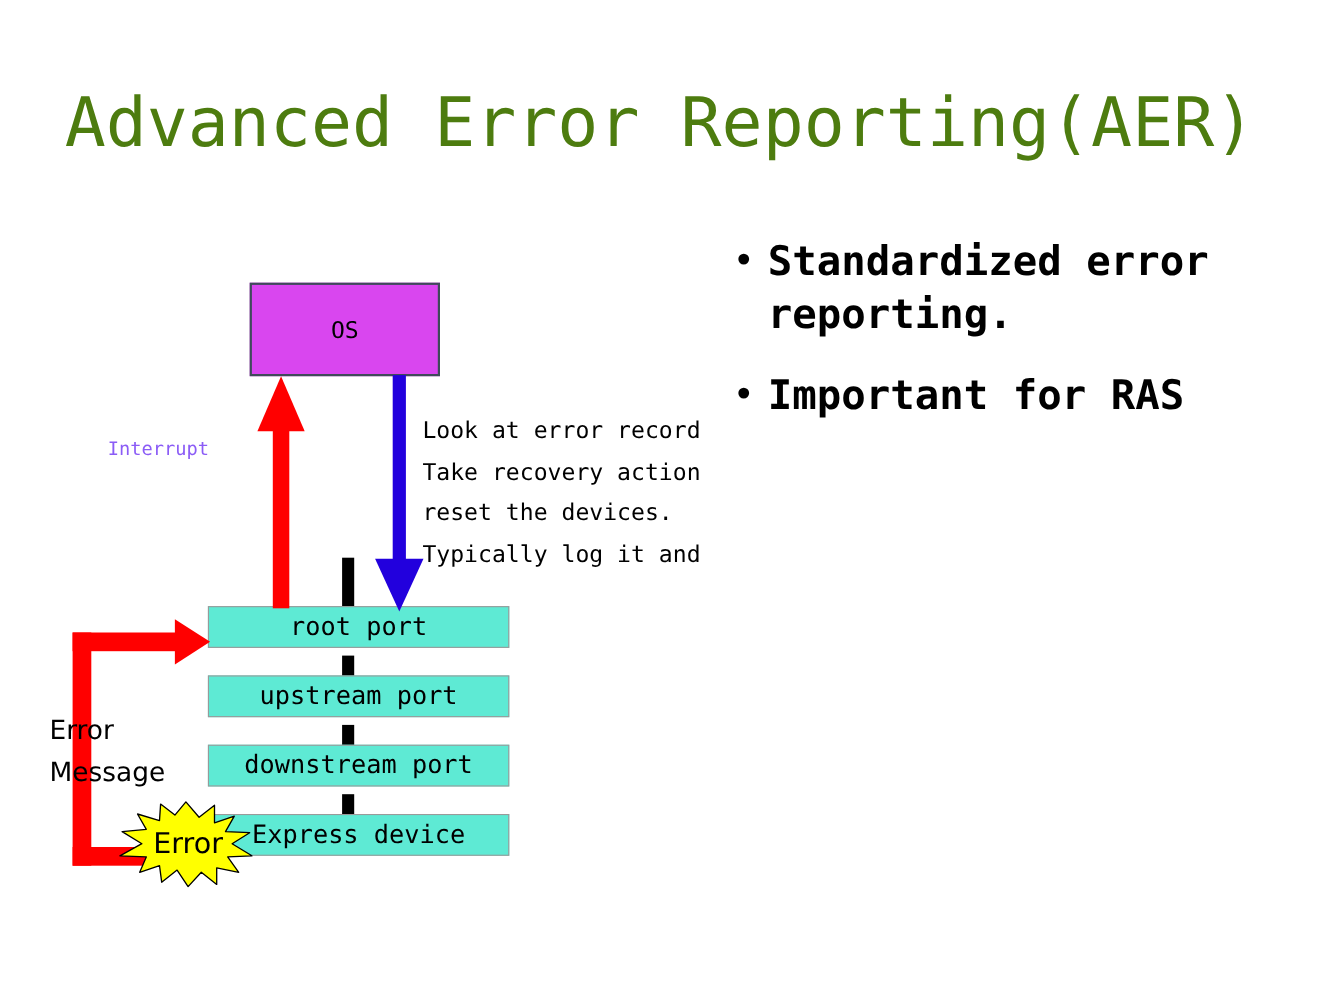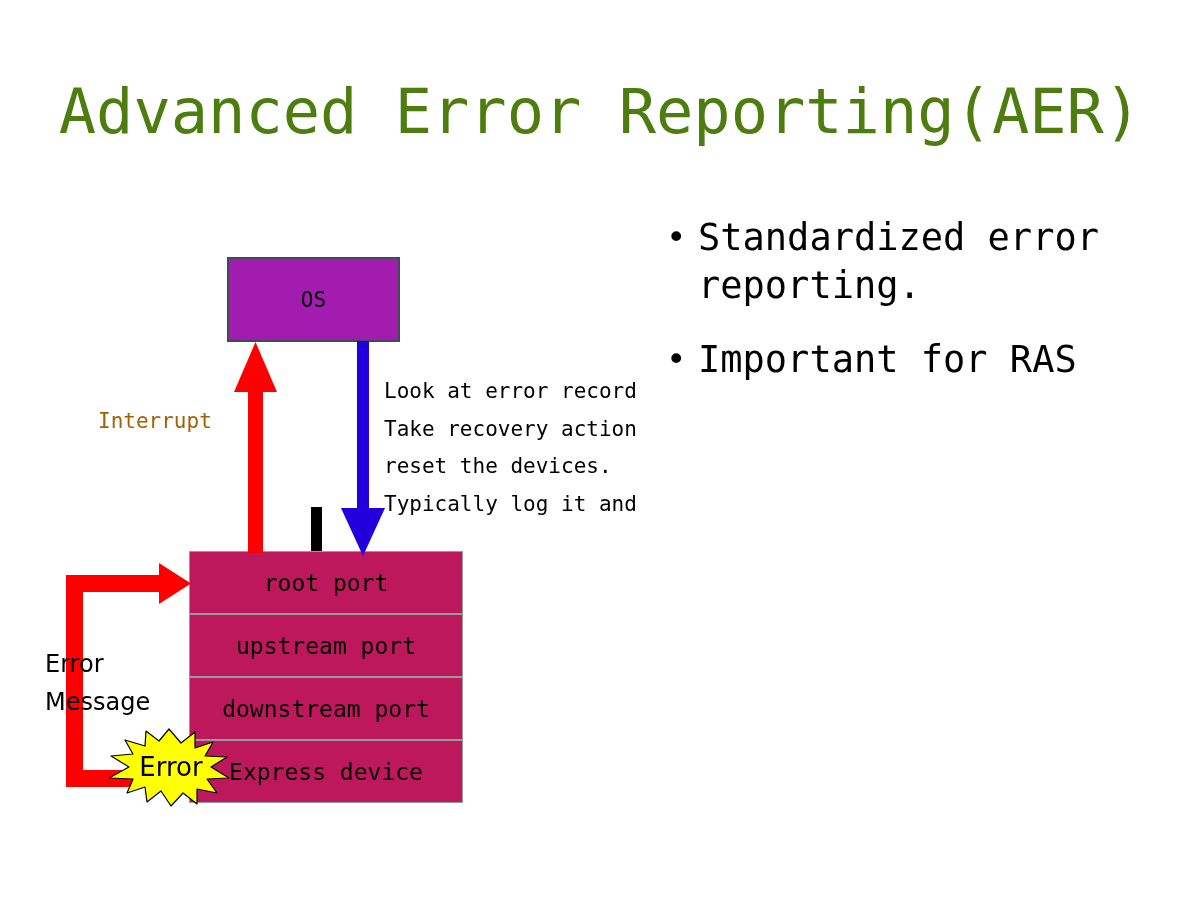--- a/index.html
+++ b/index.html
@@ -56,48 +56,49 @@
     width: 32px;
     flex: 0 0 32px;
     text-align: left;
     color: #000;
   }
   .bullet-text {
     font-family: "DejaVu Sans Mono", "Liberation Mono", monospace;
     font-size: 37px;
     line-height: 48px;
     color: #000;
+    font-weight: bold;
   }
 
   
   .box {
     position: absolute;
     box-sizing: border-box;
     display: flex;
     align-items: center;
     justify-content: center;
     font-family: "DejaVu Sans Mono", "Liberation Mono", monospace;
     color: #000;
   }
   #os-box {
     left: 227px;
     top: 257px;
     width: 173px;
     height: 85px;
-    background: #a21caf;
+    background: #d946ef;
     border: 2px solid #3f4a5a;
     font-size: 21px;
   }
   .port-box {
-    background: #be185d;
+    background: #5eead4;
     border: 1.5px solid #9a9a9a;
     font-size: 23px;
     left: 189px;
     width: 274px;
-    height: 63px;
+    height: 38px;
   }
   #root-port-box        { top: 551px; }
   #upstream-port-box    { top: 614px; }
   #downstream-port-box  { top: 677px; }
   #express-device-box   { top: 740px; }
 
   
   .link-bar {
     position: absolute;
     left: 311px;
@@ -124,25 +125,25 @@
     top: 373px;
     font-family: "DejaVu Sans Mono", "Liberation Mono", monospace;
     font-size: 21px;
     line-height: 37.5px;
     color: #000;
     white-space: nowrap;
   }
   #interrupt-label {
     position: absolute;
     left: 98px;
-    top: 407px;
-    font-family: "DejaVu Sans Mono", "Liberation Mono", monospace;
-    font-size: 21px;
+    top: 395px;
+    font-family: "DejaVu Sans Mono", "Liberation Mono", monospace;
+    font-size: 17px;
     line-height: 28px;
-    color: #a16207;
+    color: #8b5cf6;
     white-space: nowrap;
   }
   #error-message-label {
     position: absolute;
     left: 45px;
     top: 645px;
     font-family: "DejaVu Sans", "Liberation Sans", sans-serif;
     font-size: 24px;
     line-height: 38px;
     color: #000;

